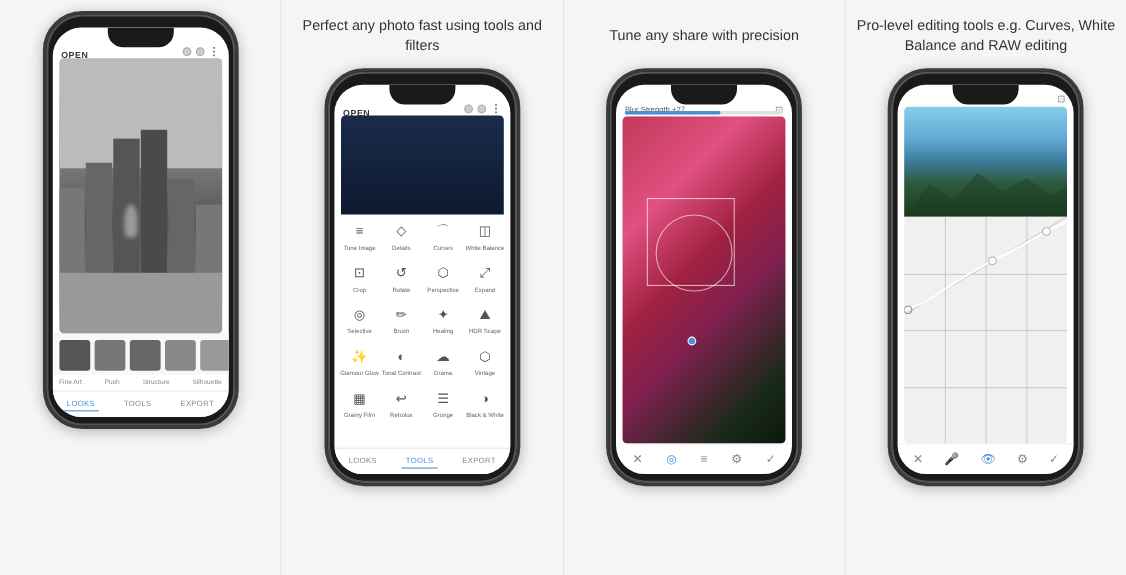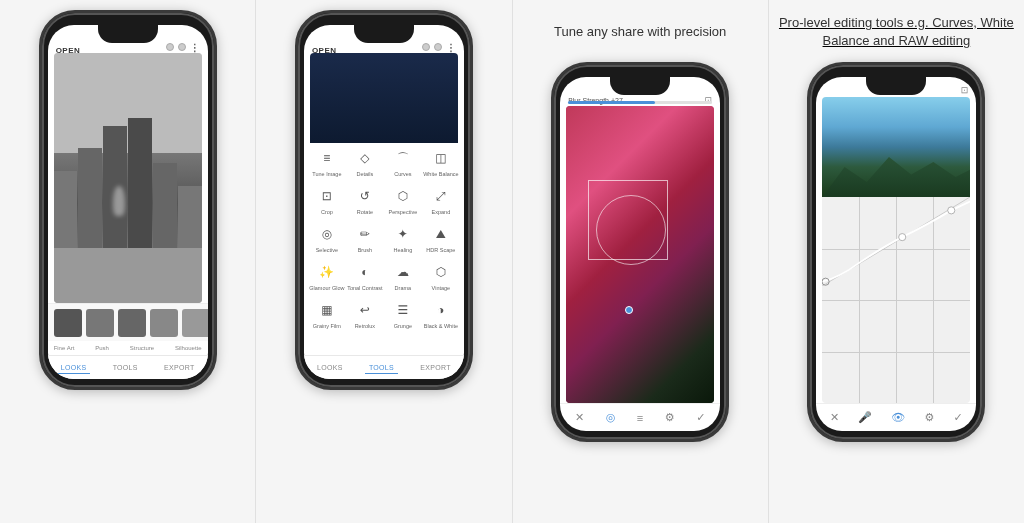--- a/index.html
+++ b/index.html
@@ -22,21 +22,21 @@
     }
     .panel {
       flex: 1;
       display: flex;
       flex-direction: column;
       align-items: center;
       padding: 10px 6px 8px;
       background: #f5f5f5;
       border-right: 1px solid #e0e0e0;
     }
-    .panel:last-child { border-right: none; text-decoration: underline; }
+    .panel:last-child { border-right: none; }
     .caption {
       text-align: center;
       font-size: 13px;
       color: #333;
       line-height: 1.4;
       margin-bottom: 8px;
       min-height: 44px;
       display: flex;
       align-items: center;
       justify-content: center;
@@ -385,20 +385,21 @@
         <div class="bottom-nav">
           <span class="nav-item active">LOOKS</span>
           <span class="nav-item">TOOLS</span>
           <span class="nav-item">EXPORT</span>
         </div>
       </div>
     </div>
   </div>
 
   <div class="panel">
+    <div class="caption">Perfect any photo fast using tools and filters</div>
     <div class="phone-frame">
       <div class="phone-screen">
         <div class="notch"></div>
         <div class="screen1-header">
           <span style="font-size:8px;font-weight:700;letter-spacing:0.5px;padding-top:6px;">OPEN</span>
           <div class="icons">
             <div class="icon-dot"></div>
             <div class="icon-dot"></div>
             <span class="icon-dots">⋮</span>
           </div>

